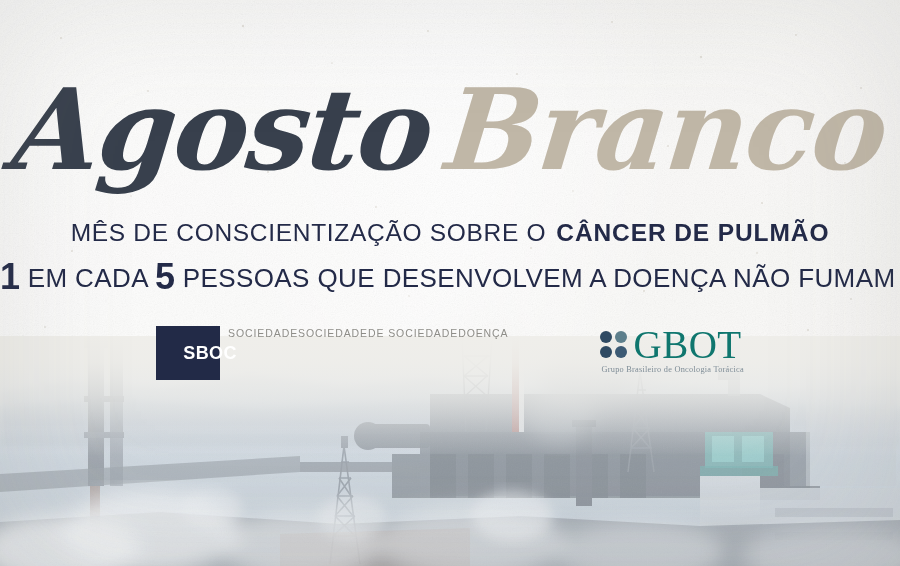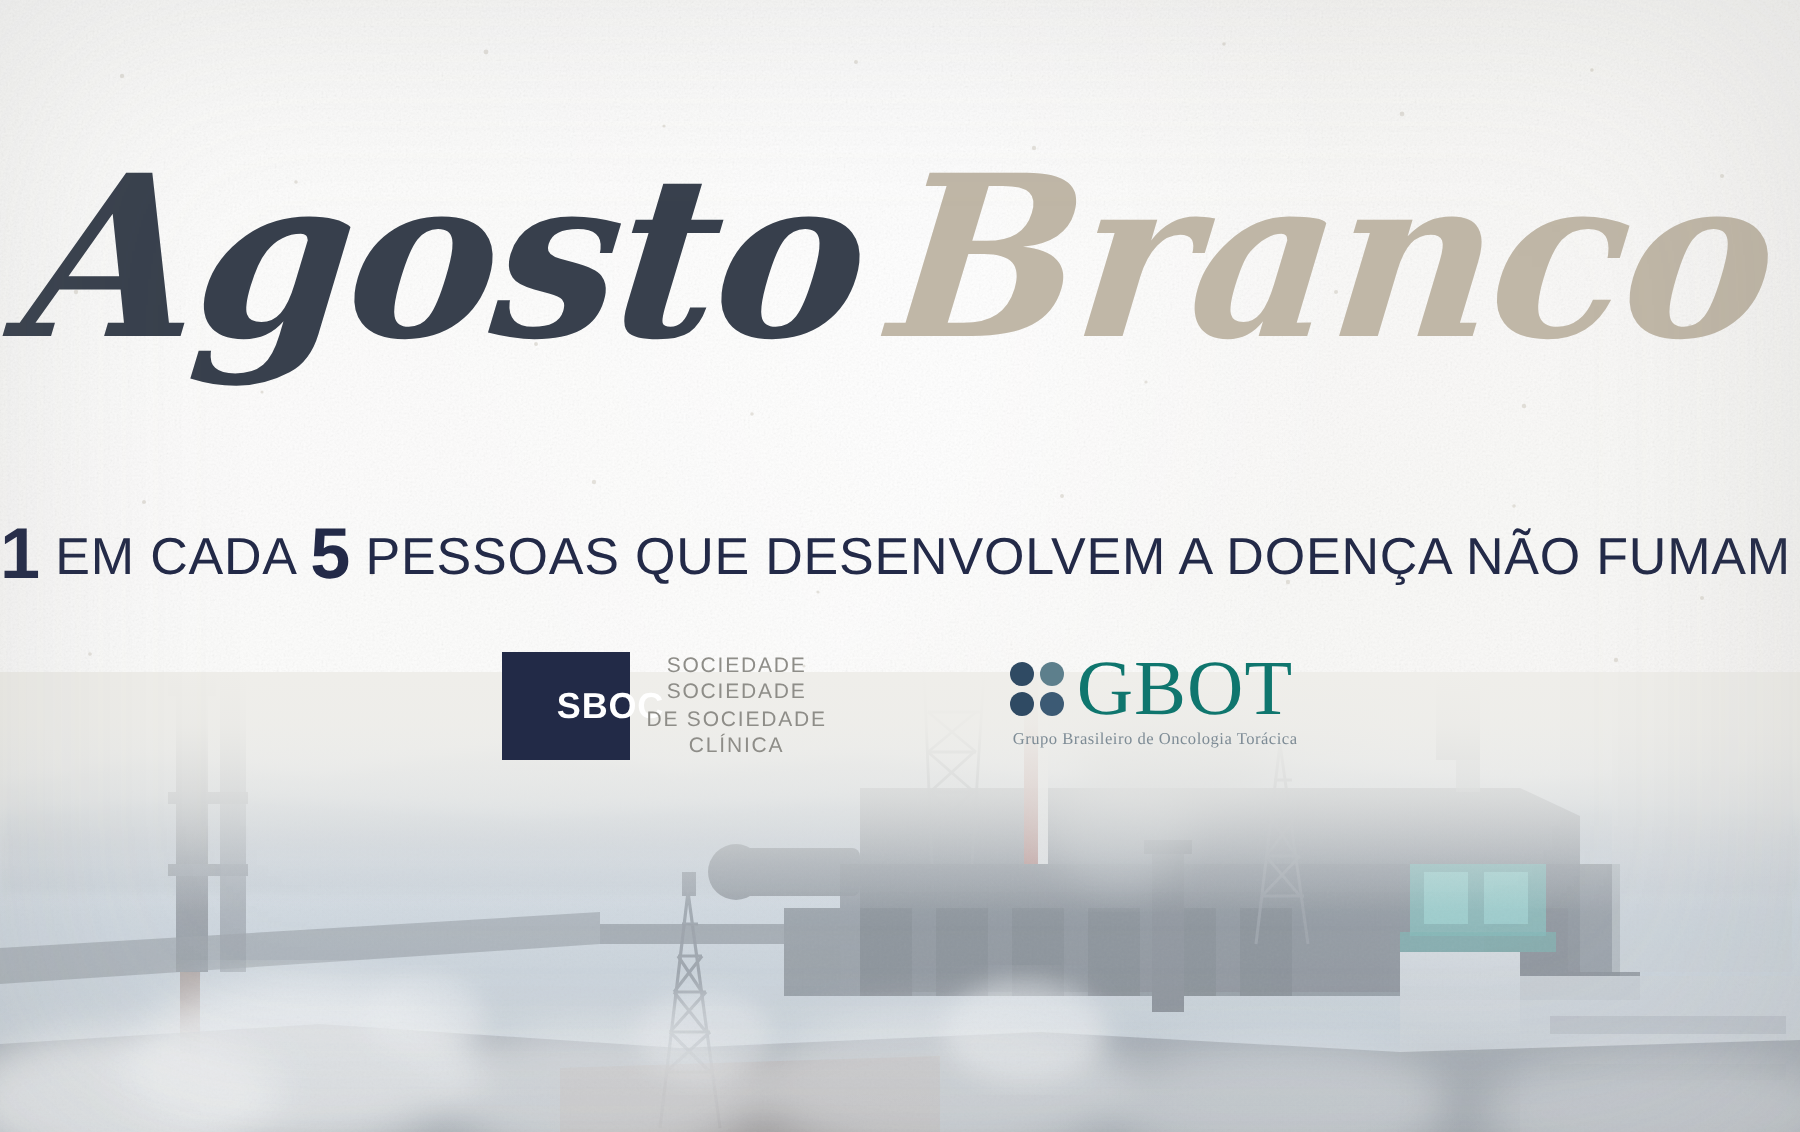--- a/index.html
+++ b/index.html
@@ -119,21 +119,21 @@
     width:64px; height:54px;
     background:#222a47;
     display:flex; align-items:center; justify-content:center;
     color:#ffffff;
     font-size:18px;
     font-weight:700;
     letter-spacing:.4px;
   }
   .sboc-words {
     margin-left:8px;
-    display:flex; flex-direction:column; justify-content:center;
+    display:flex; flex-direction:row; justify-content:center;
     color:#8e8d88;
     font-size:10.5px;
     line-height:1.26;
     letter-spacing:.9px;
     font-weight:400;
     text-align:center;
     padding-top:1px;
   }
 
   .gbot { display:flex; flex-direction:column; align-items:flex-start; padding-top:1px; }
@@ -369,37 +369,40 @@
     <div class="photo-haze"></div>
     <div class="photo-fade"></div>
   </div>
 
   <div class="content">
 
     <div class="headline">
       <span class="word w-agosto" style="color: rgb(56, 64, 77);">Agosto</span><span class="word w-branco" style="color: rgb(192, 183, 167);">Branco</span>
     </div>
 
+    <div class="subline" style="color: rgb(35, 42, 72);">
+      <span class="light">MÊS DE CONSCIENTIZAÇÃO  SOBRE O</span><span class="strong">CÂNCER DE PULMÃO</span>
+    </div>
 
     <div class="statline" style="color: rgb(35, 42, 72);">
       <span class="big">1</span>
       <span>EM CADA</span>
       <span class="big">5</span>
       <span>PESSOAS QUE DESENVOLVEM A DOENÇA NÃO FUMAM</span>
     </div>
 
     <div class="logos">
 
       <div class="sboc">
         <div class="sboc-mark" style="background: rgb(34, 42, 71); padding-left: 44px;">SBOC</div>
         <div class="sboc-words" style="color: rgb(142, 141, 136);">
           <span>SOCIEDADE</span>
           <span>SOCIEDADE</span>
           <span>DE SOCIEDADE</span>
-          <span>CLÍNICA</span>
+          <span>DOENÇA</span>
         </div>
       </div>
 
       <div class="gbot">
         <div class="gbot-top">
           <div class="gbot-dots">
             <i style="background: rgb(47, 74, 99);"></i>
             <i style="background: rgb(93, 127, 140);"></i>
             <i style="background: rgb(47, 74, 99);"></i>
             <i style="background: rgb(60, 90, 116);"></i>

